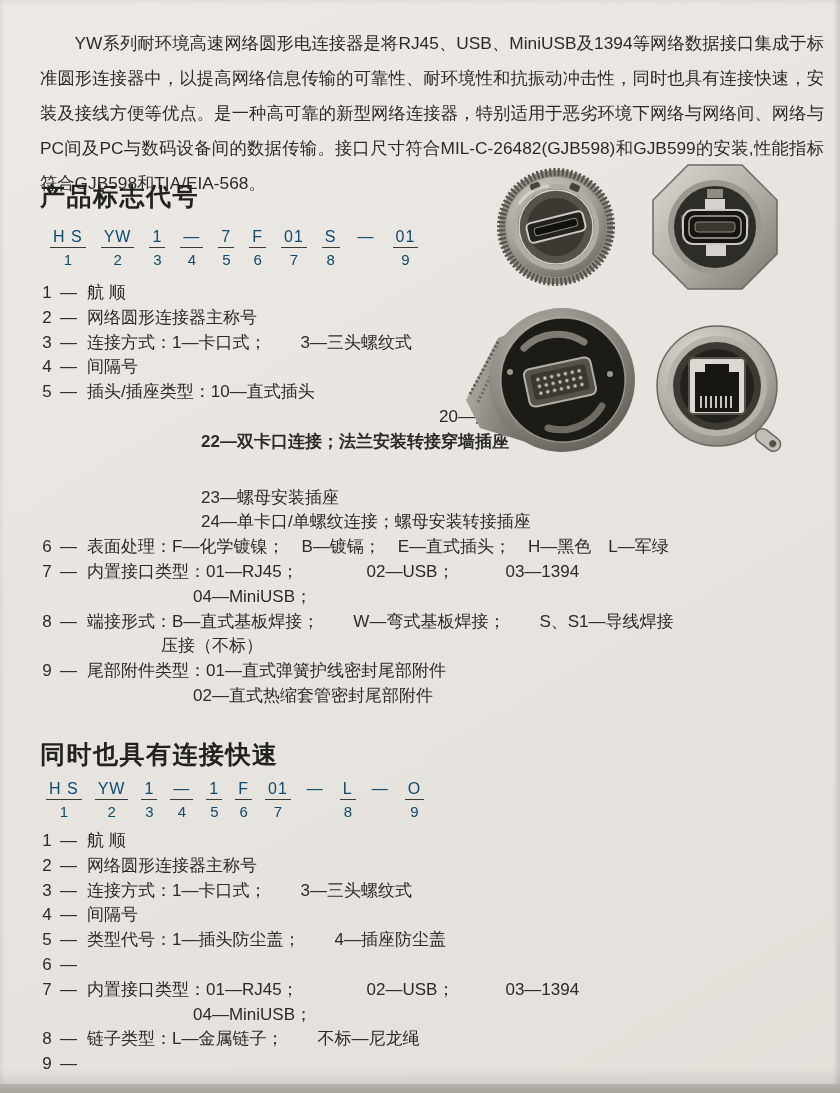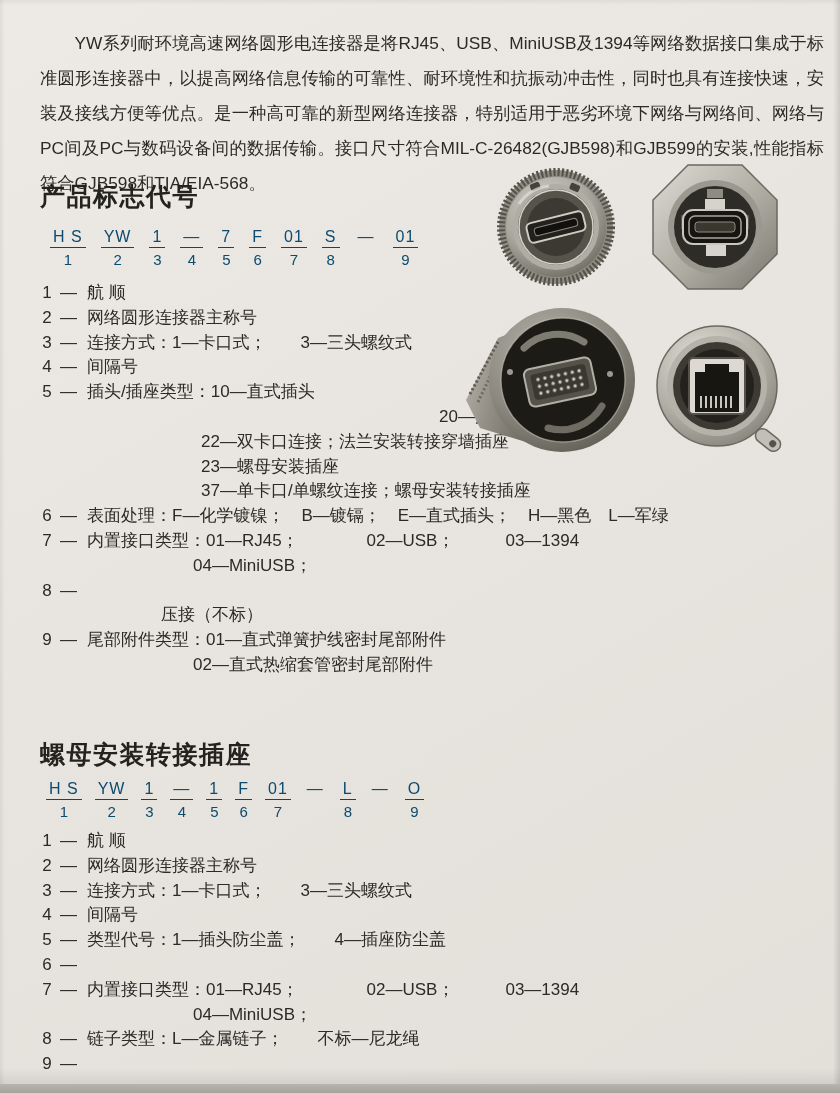--- a/index.html
+++ b/index.html
@@ -124,68 +124,69 @@
     </div>
       <div class="row">
       <span class="rnum">5</span>
       <span class="rdash">—</span>
       <span class="rtext">插头/插座类型：10—直式插头</span>
     </div>
       <div class="row sub" style="padding-left: 161px; justify-content: center;">
 
       <span class="rtext">20—法兰安装插座</span>
     </div>
+      <div class="row sub" style="padding-left: 161px; font-weight: bold;">
+
+      <span class="rtext">22—双卡口连接；法兰安装转接穿墙插座</span>
+    </div>
+      <div class="row sub" style="padding-left: 161px; margin-top: 31px;">
+
+      <span class="rtext">23—螺母安装插座</span>
+    </div>
       <div class="row sub" style="padding-left: 161px;">
 
-      <span class="rtext">22—双卡口连接；法兰安装转接穿墙插座</span>
-    </div>
-      <div class="row sub" style="padding-left: 161px;">
-
-      <span class="rtext">23—螺母安装插座</span>
-    </div>
-      <div class="row sub" style="padding-left: 161px;">
-
-      <span class="rtext">37—单卡口/单螺纹连接；螺母安装转接插座</span>
+      <span class="rtext">24—单卡口/单螺纹连接；螺母安装转接插座</span>
     </div>
       <div class="row">
       <span class="rnum">6</span>
       <span class="rdash">—</span>
       <span class="rtext">表面处理：F—化学镀镍；　B—镀镉；　E—直式插头；　H—黑色　L—军绿</span>
     </div>
       <div class="row">
       <span class="rnum">7</span>
       <span class="rdash">—</span>
       <span class="rtext">内置接口类型：01—RJ45；　　　　02—USB；　　　03—1394</span>
     </div>
       <div class="row sub" style="padding-left: 153px;">
 
       <span class="rtext">04—MiniUSB；</span>
     </div>
       <div class="row">
       <span class="rnum">8</span>
       <span class="rdash">—</span>
+      <span class="rtext">端接形式：B—直式基板焊接；　　W—弯式基板焊接；　　S、S1—导线焊接</span>
     </div>
       <div class="row sub" style="padding-left: 121px;">
 
       <span class="rtext">压接（不标）</span>
     </div>
       <div class="row">
       <span class="rnum">9</span>
       <span class="rdash">—</span>
       <span class="rtext">尾部附件类型：01—直式弹簧护线密封尾部附件</span>
     </div>
       <div class="row sub" style="padding-left: 153px;">
 
       <span class="rtext">02—直式热缩套管密封尾部附件</span>
     </div>
     </div>
 </section>
 
 <section class="sec sec2">
-  <h2 class="sec-title">螺母安装转接插座</h2>
+  <h2 class="sec-title">同时也具有连接快速</h2>
   <div class="code">
 
   <span class="frac">
       <span class="num">H S</span>
       <span class="den">1</span>
     </span>
       <span class="frac">
       <span class="num">YW</span>
       <span class="den">2</span>
     </span>

